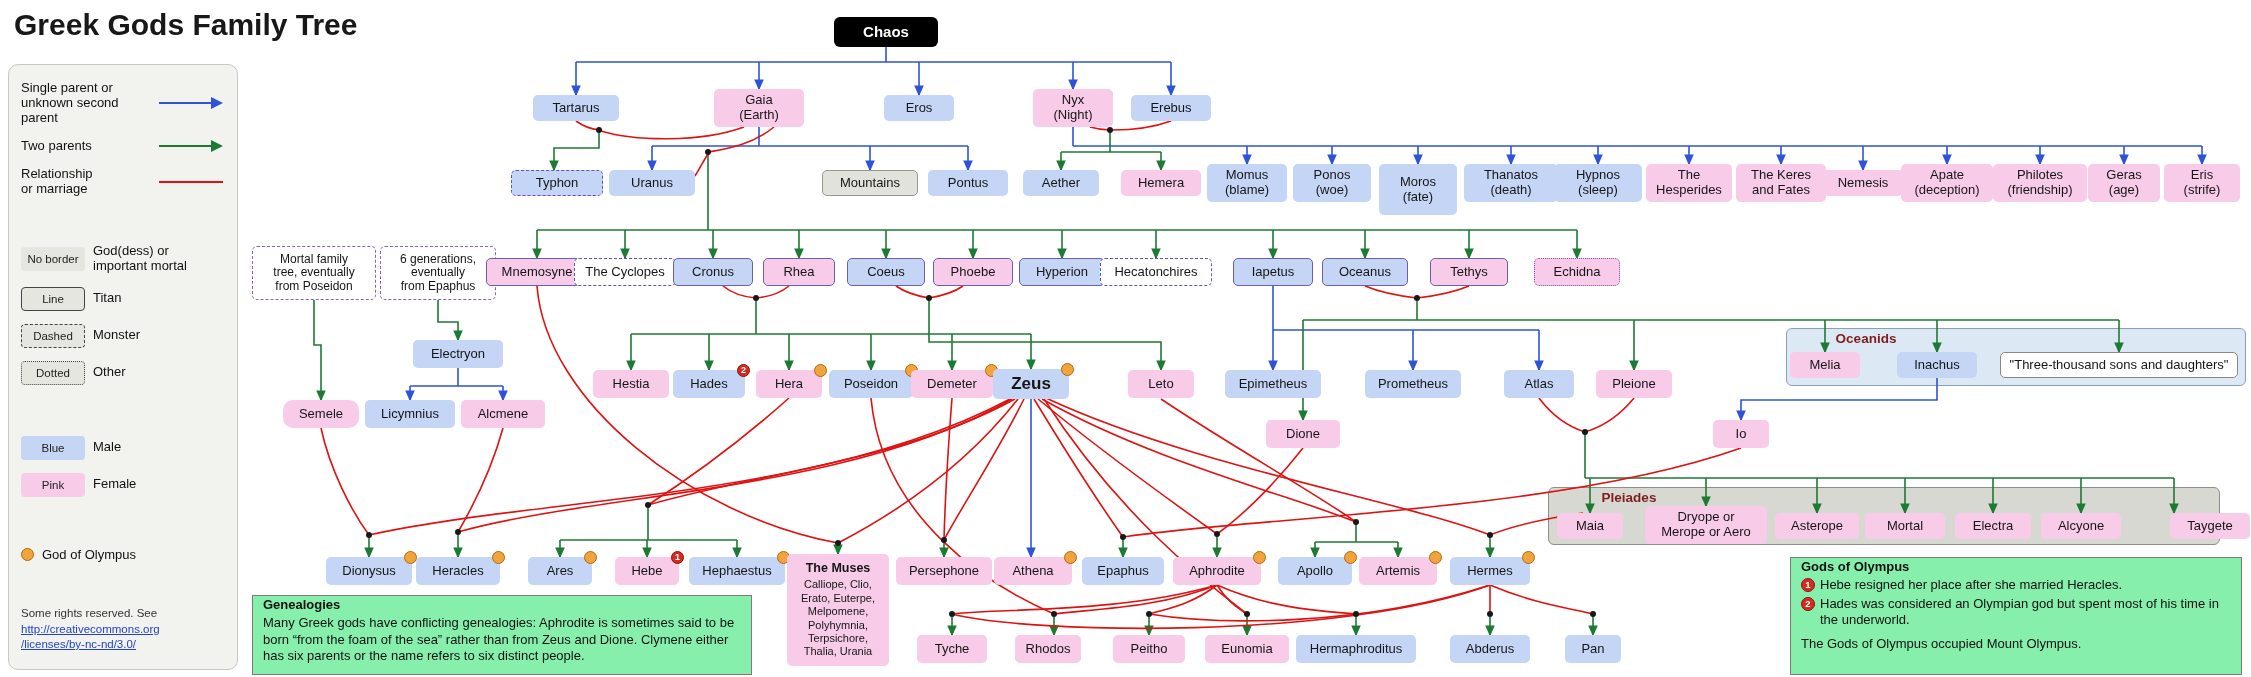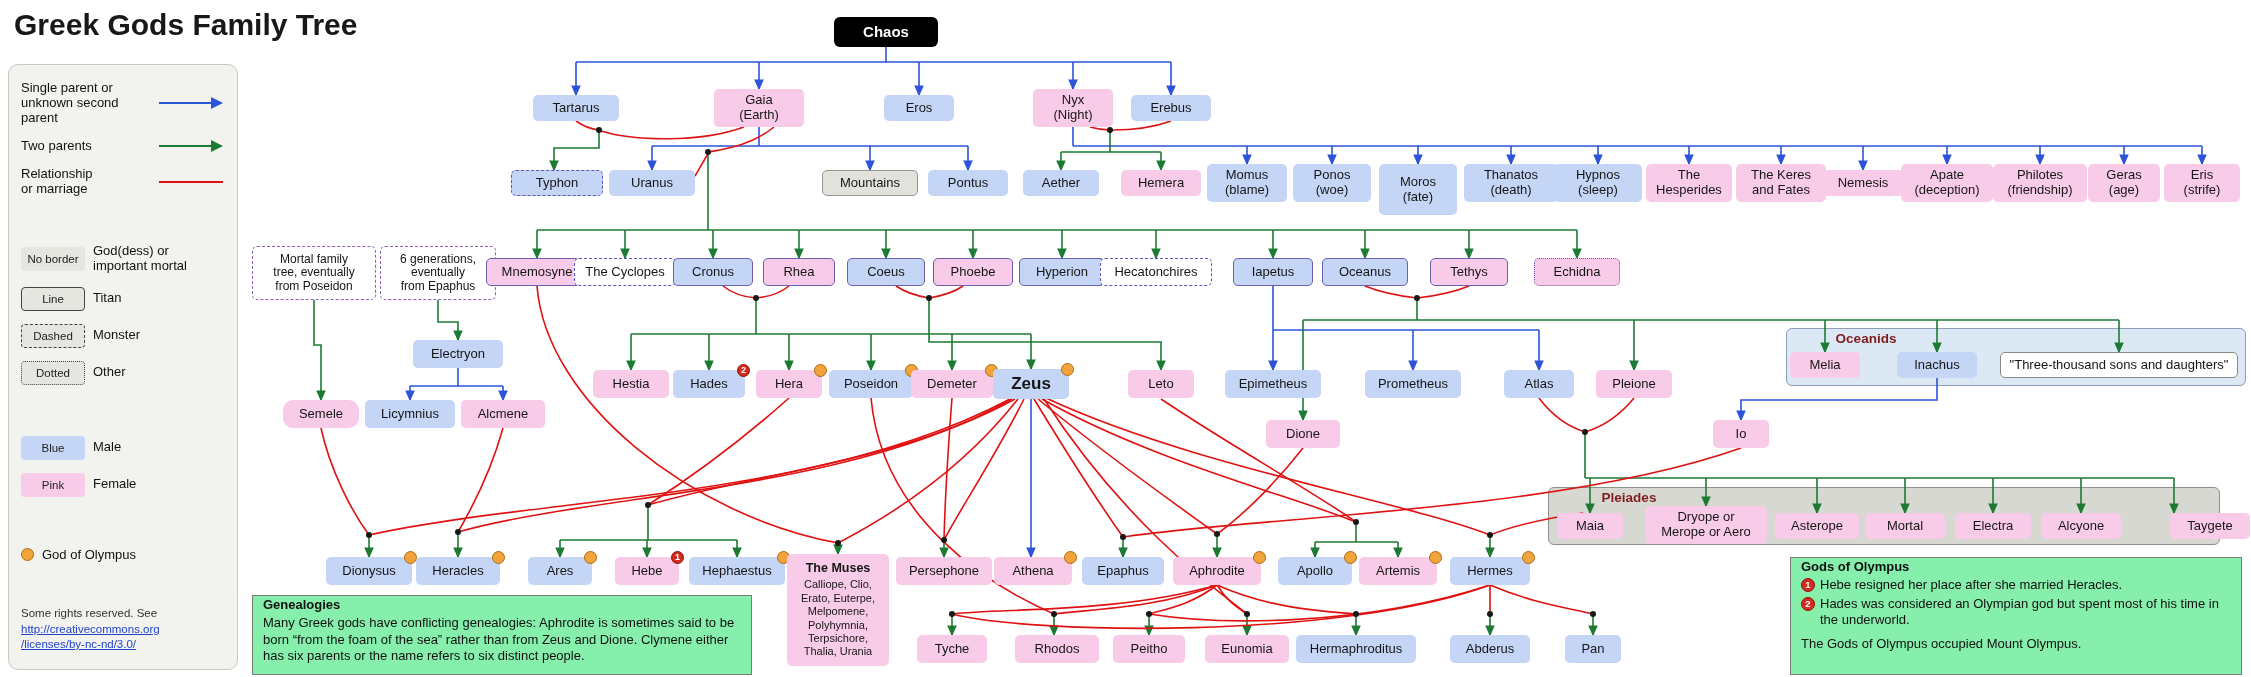--- a/index.html
+++ b/index.html
@@ -418,19 +418,19 @@
 Terpsichore,
 Thalia, Urania</span></div>
     <div class="node f" style="left: 896px; top: 557px; width: 96px; height: 28px;"><span>Persephone</span></div>
     <div class="node f" style="left: 994px; top: 557px; width: 78px; height: 28px;"><span>Athena</span><span class="badge b-o"></span></div>
     <div class="node m" style="left: 1082px; top: 557px; width: 82px; height: 28px;"><span>Epaphus</span></div>
     <div class="node f" style="left: 1173px; top: 557px; width: 88px; height: 28px;"><span>Aphrodite</span><span class="badge b-o"></span></div>
     <div class="node m" style="left: 1278px; top: 557px; width: 74px; height: 28px;"><span>Apollo</span><span class="badge b-o"></span></div>
     <div class="node f" style="left: 1359px; top: 557px; width: 78px; height: 28px;"><span>Artemis</span><span class="badge b-o"></span></div>
     <div class="node m" style="left: 1450px; top: 557px; width: 80px; height: 28px;"><span>Hermes</span><span class="badge b-o"></span></div>
     <div class="node f" style="left: 917px; top: 635px; width: 70px; height: 28px;"><span>Tyche</span></div>
-    <div class="node f" style="left: 1015px; top: 635px; width: 84px; height: 28px;"><span>Rhodos</span></div>
+    <div class="node f" style="left: 1015px; top: 635px; width: 66px; height: 28px;"><span>Rhodos</span></div>
     <div class="node f" style="left: 1113px; top: 635px; width: 72px; height: 28px;"><span>Peitho</span></div>
     <div class="node f" style="left: 1205px; top: 635px; width: 84px; height: 28px;"><span>Eunomia</span></div>
     <div class="node m" style="left: 1296px; top: 635px; width: 120px; height: 28px;"><span>Hermaphroditus</span></div>
     <div class="node m" style="left: 1450px; top: 635px; width: 80px; height: 28px;"><span>Abderus</span></div>
     <div class="node m" style="left: 1565px; top: 635px; width: 56px; height: 28px;"><span>Pan</span></div>
   </div>
 
 </body></html>

